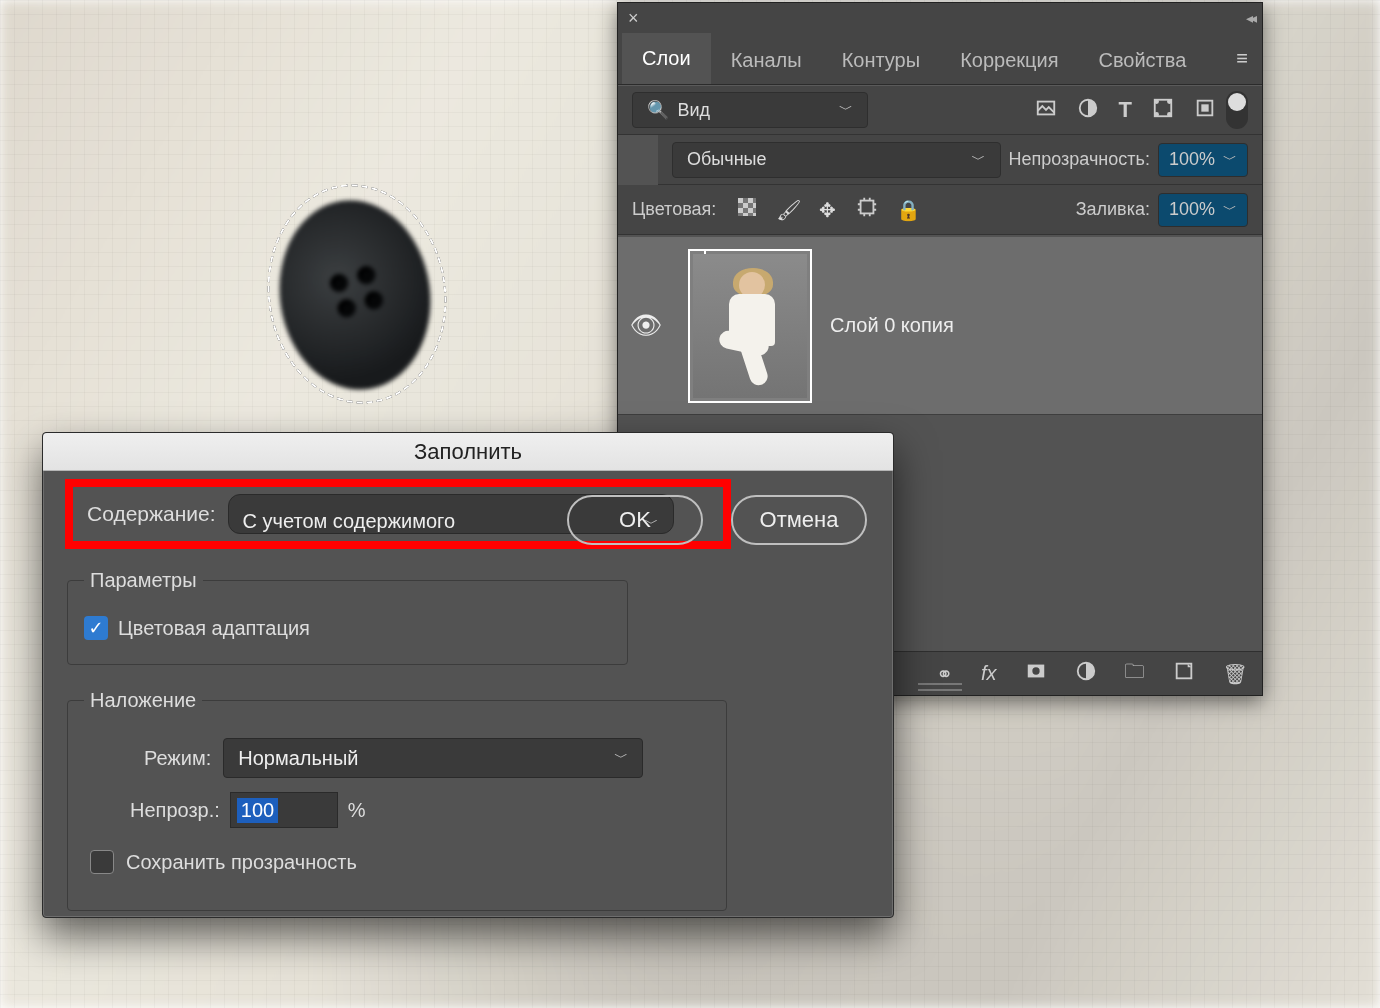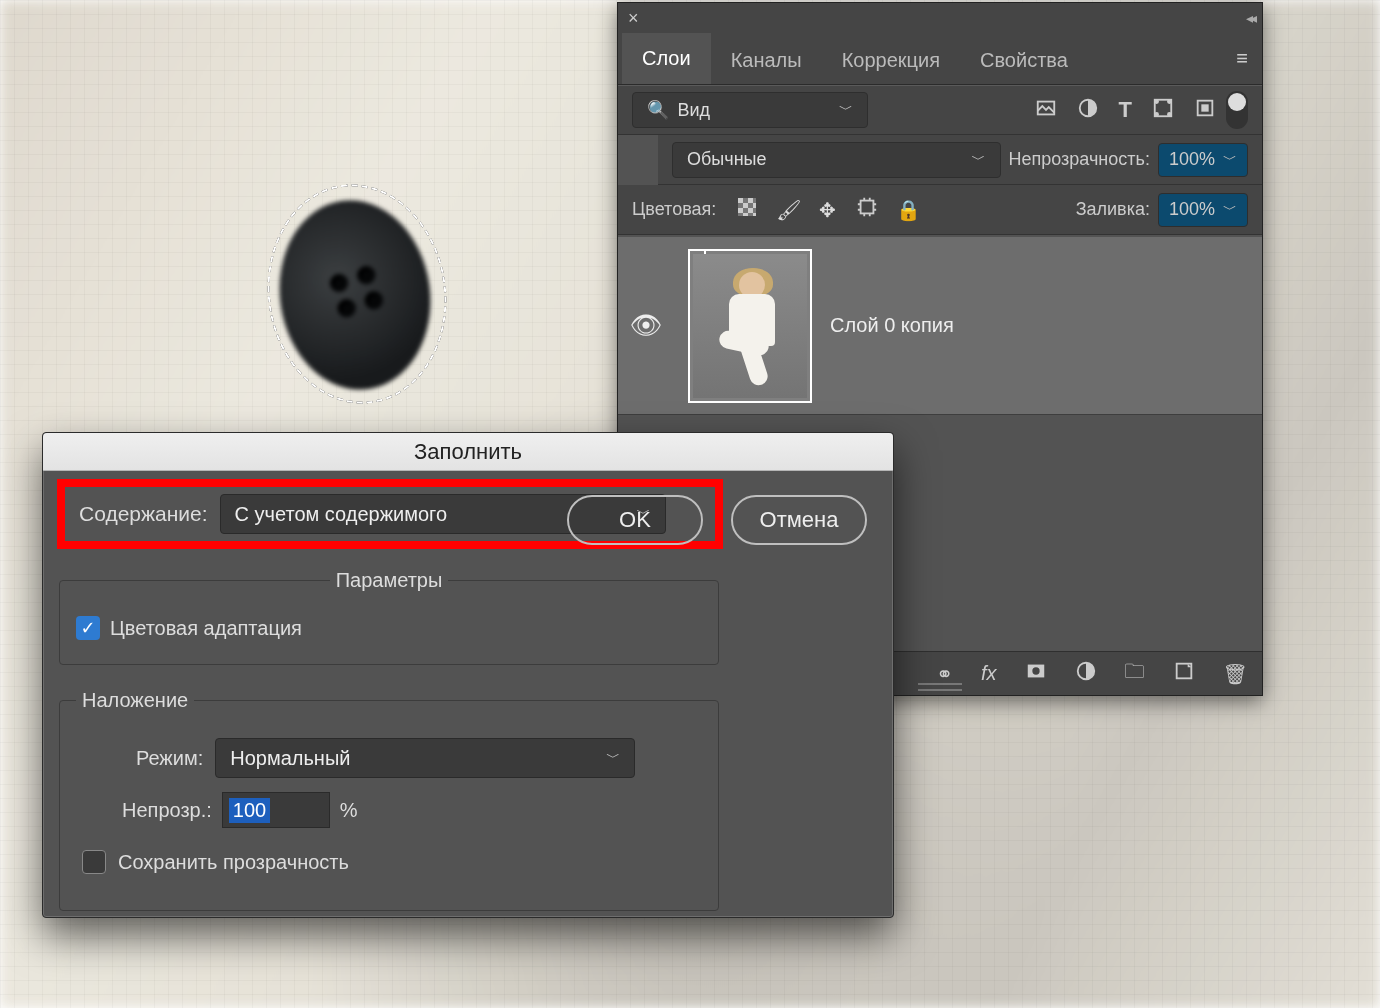--- a/index.html
+++ b/index.html
@@ -123,43 +123,43 @@
     box-shadow: 0 18px 40px rgba(0,0,0,0.6), 0 0 0 1px #6e6e6e inset;
     border-radius:4px;
   }
   .dialog-title {
     height:38px; background:linear-gradient(#efefef,#e3e3e3);
     border-bottom:1px solid #b5b5b5;
     display:flex; align-items:center; justify-content:center;
     color:#222; font-size:22px;
     border-radius:4px 4px 0 0;
   }
-  .dlg-body { position:relative; padding:20px 22px 20px 22px; color:#ddd; font-size:20px; }
+  .dlg-body { position:relative; padding:20px 22px 20px 22px; color:#ddd; font-size:20px;margin-left:8px; }
 
   .red-box {
     position:absolute; left:14px; top:8px; width:666px; height:70px;
     border:8px solid #ff0000;
     display:flex; align-items:center; padding:0 14px 0 14px; gap:12px;
   }
   .red-box .lab { color:#ddd; font-size:21px; }
   .content-select {
-    display:flex; align-items:center; justify-content:space-between;
-    background:#3a3a3a; border:1px solid #2a2a2a; border-radius:4px;
+    display:flex; align-items:flex-end; justify-content:space-between;
+    background:#3a3a3a; border:1px solid #2a2a2a; border-radius:12px;
     height:40px; width:446px; padding:0 14px; font-size:20px; color:#eee;
   }
 
   .dlg-buttons { position:absolute; right:26px; top:24px; display:flex; gap:28px; }
   .dlg-btn { width:136px; height:50px; border-radius:26px; border:2px solid #bfbfbf; background:transparent; color:#eee; font-size:22px; display:flex; align-items:center; justify-content:center; cursor:pointer; }
 
   fieldset.fs {
     position:absolute; border:1px solid #3c3c3c; border-radius:4px;
     padding:20px 16px 16px;
   }
   .fs legend { padding:0 6px; color:#ddd; font-size:20px; }
-  .fs1 { left:16px; top:98px; width:660px; height:96px;text-align:center; }
+  .fs1 { left:16px; top:98px; width:561px; height:96px; }
   .fs1 .chk-row { display:flex; align-items:center; gap:10px; margin-top:4px; }
   .chk { width:24px; height:24px; border-radius:4px; background:#2e7bd1; display:flex; align-items:center; justify-content:center; color:#fff; font-size:18px; }
   .fs2 { left:16px; top:218px; width:660px; height:222px; }
   .mode-row { display:flex; align-items:center; gap:12px; margin:6px 0 14px 60px; }
   .mode-select { display:flex; align-items:center; justify-content:space-between; background:#3a3a3a; border:1px solid #2a2a2a; border-radius:4px; height:40px; width:420px; padding:0 14px; font-size:20px; color:#eee;}
   .op-row { display:flex; align-items:center; gap:10px; margin: 12px 0 0 46px; }
   .op-input { width:108px; height:36px; background:#3a3a3a; border:1px solid #2a2a2a; display:flex; align-items:center; padding:0 6px; }
   .op-val { background:#1d5fbd; color:#fff; padding:1px 4px; font-size:20px; }
   .preserve-row { display:flex; align-items:flex-end; gap:12px; margin:22px 0 0 6px; }
   .chk-empty { width:24px; height:24px; border-radius:4px; border:1px solid #888; background:#3a3a3a; }
@@ -180,20 +180,21 @@
 <div class="selection-marquee"></div>
 
 <div class="panel-wrap">
   <div class="panel-topbar">
     <span class="close-x">×</span>
     <span class="collapse-ic">◂◂</span>
   </div>
   <div class="panel-tabs">
     <div class="tab active">Слои</div>
     <div class="tab">Каналы</div>
+    <div class="tab">Контуры</div>
     <div class="tab">Коррекция</div>
     <div class="tab">Свойства</div>
     <div class="tab-menu">≡</div>
   </div>
 
   <div class="panel-row">
     <div class="select-pill">
       <span class="left">
           <span>🔍</span>
           <span>Вид</span>

